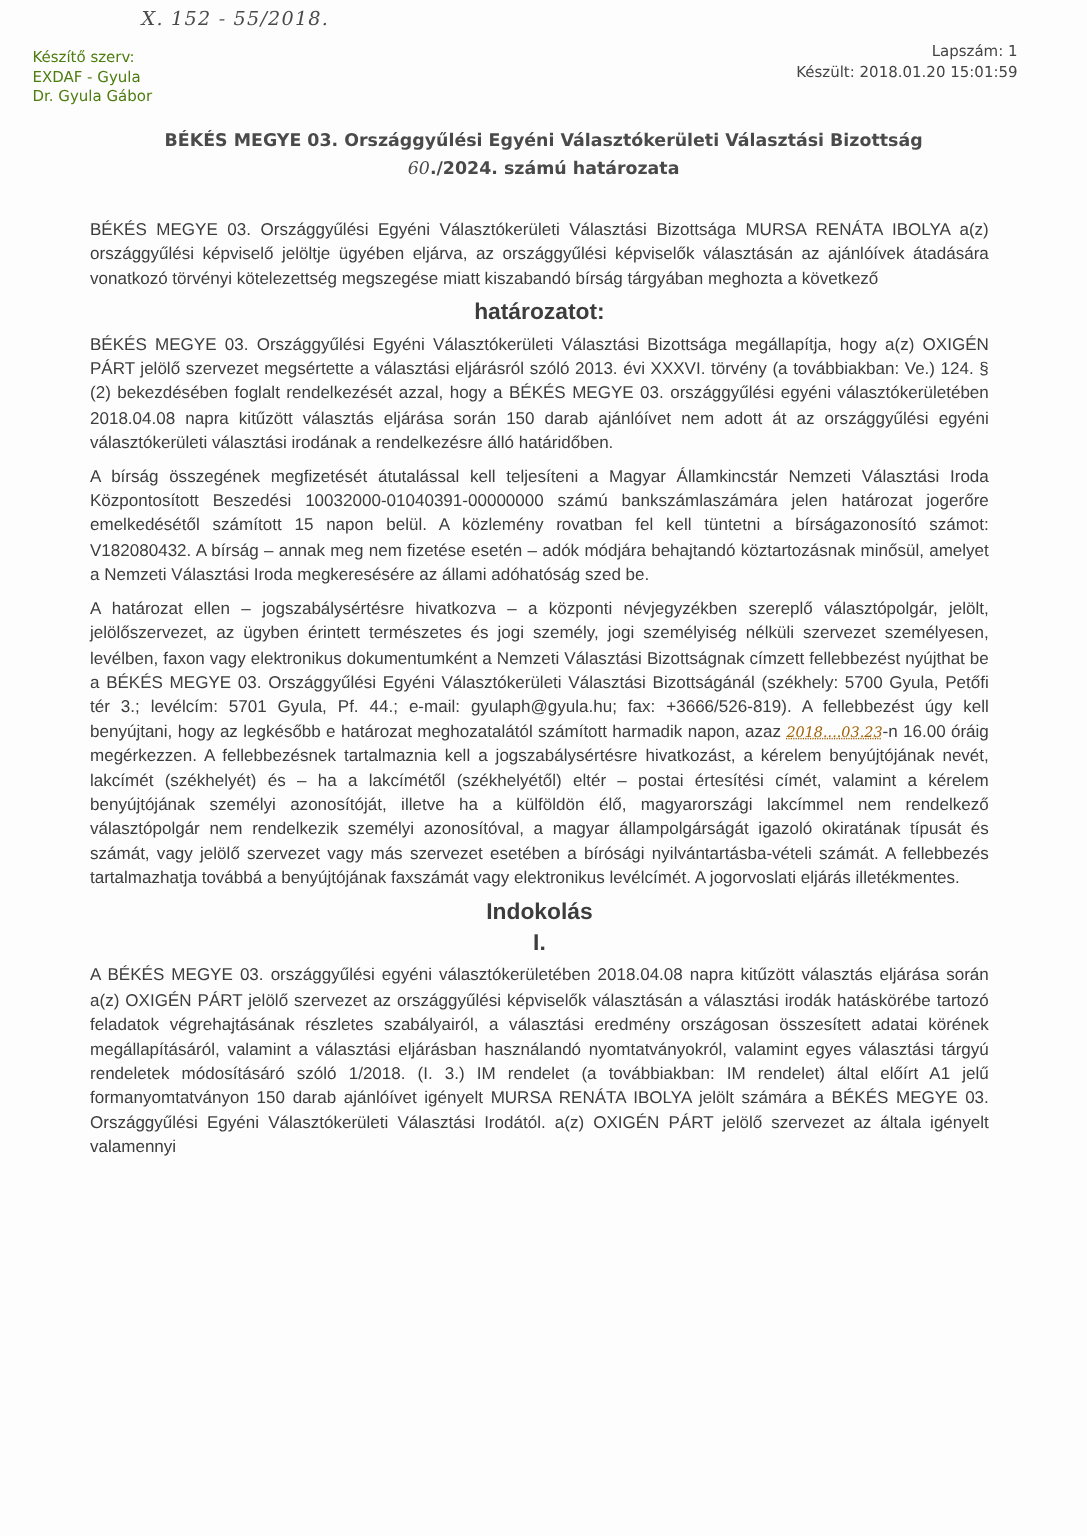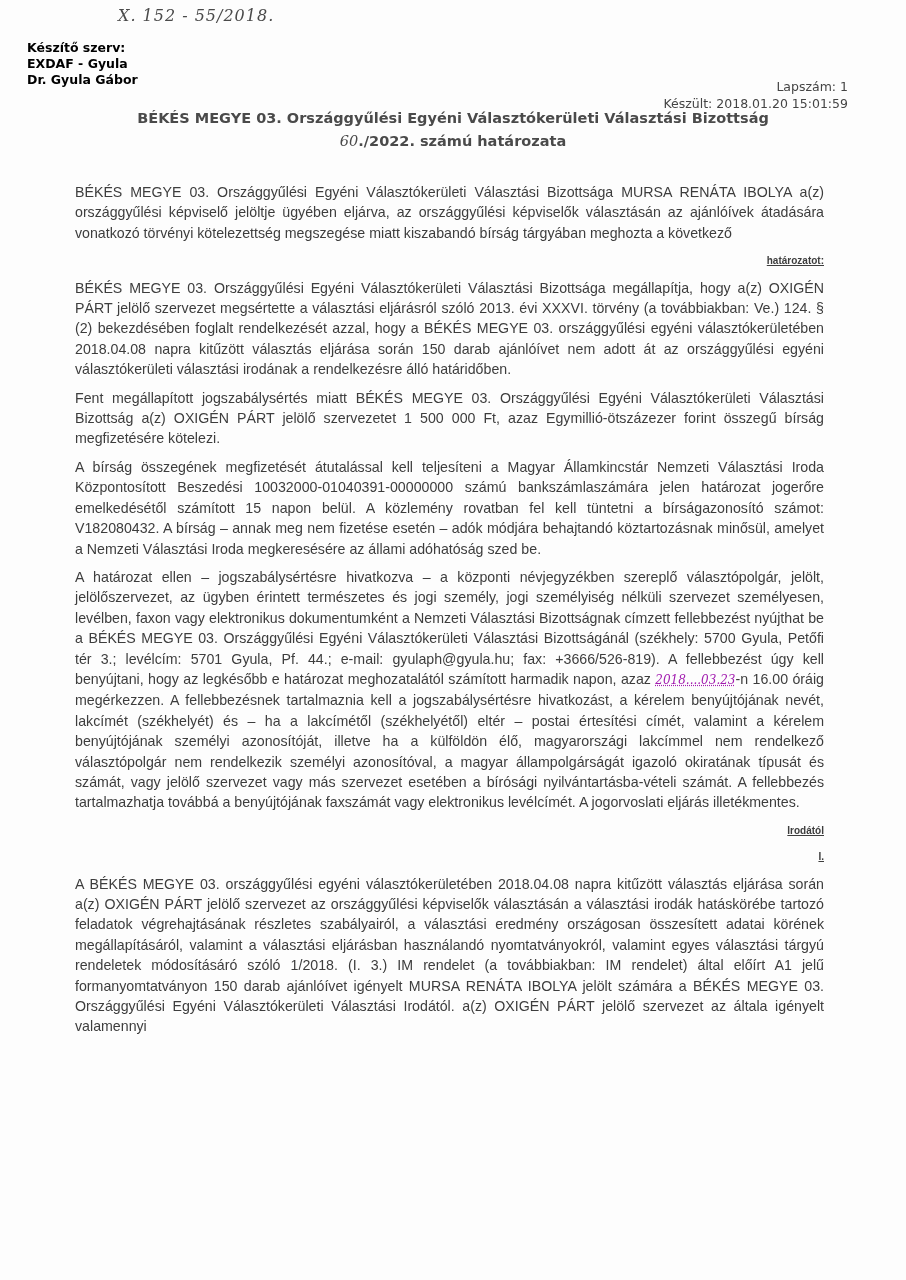--- a/index.html
+++ b/index.html
@@ -4,59 +4,58 @@
 <style>
   html, body { margin: 0; padding: 0; background: #fdfdfd; }
   body {
     width: 906px; height: 1280px; position: relative; overflow: hidden;
     font-family: "DejaVu Sans", sans-serif; color: #3a3a3a;
   }
   .hand {
     font-family: "DejaVu Serif", serif; font-style: italic; color: #4a4a4a;
   }
   .ref-number { position: absolute; left: 118px; top: 6px; font-size: 16px; letter-spacing: 1px; }
-  .header-left { position: absolute; left: 27px; top: 40px; font-size: 12.5px; line-height: 16px; color: #000000; font-weight: bold; }
-  .header-right { position: absolute; right: 58px; top: 34px; font-size: 12.5px; line-height: 17px; color: #444; text-align: right; margin-top: 44px; }
+  .header-left { position: absolute; left: 27px; top: 40px; font-size: 12.5px; line-height: 16px; color: #4d7c0f; }
+  .header-right { position: absolute; right: 58px; top: 34px; font-size: 12.5px; line-height: 17px; color: #444; text-align: right; }
   .title-block { position: absolute; left: 0; width: 906px; top: 107px; text-align: center; font-weight: bold; font-size: 14.5px; line-height: 23px; color: #4a4a4a; }
   .title-block .num { font-family: "DejaVu Serif", serif; font-style: italic; font-weight: normal; }
   .body {
     position: absolute; left: 75px; width: 749px; top: 182px;
     font-size: 14.2px; line-height: 20.4px; text-align: justify; color: #3d3d3d;
     font-family: "Liberation Sans", sans-serif;
   }
   .body p { margin: 0 0 8px 0; }
-  .center-bold { text-align: right; font-weight: bold; font-size: 10px; margin: 6px 0 6px 0; text-decoration: underline; }
-  .handdate { font-family: "DejaVu Serif", serif; font-style: italic; font-size: 12px; color: #a21caf; text-decoration: underline dotted; }
+  .center-bold { text-align: center; font-weight: bold; font-size: 19px; margin: 6px 0 6px 0; }
+  .handdate { font-family: "DejaVu Serif", serif; font-style: italic; font-size: 12px; color: #a16207; text-decoration: underline dotted; }
 </style>
 </head>
 <body>
 
 <div class="ref-number hand">X. 152 - 55/2018.</div>
 
 <div class="header-left">
   <div>Készítő szerv:</div>
   <div>EXDAF - Gyula</div>
   <div>Dr. Gyula Gábor</div>
 </div>
 
 <div class="header-right">
   <div>Lapszám: 1</div>
   <div>Készült: 2018.01.20 15:01:59</div>
 </div>
 
 <div class="title-block">
   <div>BÉKÉS MEGYE 03. Országgyűlési Egyéni Választókerületi Választási Bizottság</div>
   <div>
-    <span class="num">60</span><span>./2022. számú határozata</span>
+    <span class="num">60</span><span>./2024. számú határozata</span>
   </div>
 </div>
 
 <div class="body">
   <p>BÉKÉS MEGYE 03. Országgyűlési Egyéni Választókerületi Választási Bizottsága MURSA RENÁTA IBOLYA a(z)  országgyűlési képviselő jelöltje ügyében eljárva, az országgyűlési képviselők  választásán az ajánlóívek átadására vonatkozó törvényi kötelezettség megszegése miatt kiszabandó bírság tárgyában meghozta a következő</p>
   <div class="center-bold">határozatot:</div>
   <p>BÉKÉS MEGYE 03. Országgyűlési Egyéni Választókerületi Választási Bizottsága megállapítja, hogy a(z) OXIGÉN PÁRT jelölő szervezet megsértette a választási eljárásról szóló 2013. évi XXXVI. törvény (a továbbiakban: Ve.) 124. § (2) bekezdésében foglalt rendelkezését azzal, hogy a BÉKÉS MEGYE 03. országgyűlési egyéni választókerületében 2018.04.08 napra kitűzött  választás eljárása során 150 darab ajánlóívet nem adott át az országgyűlési egyéni választókerületi választási irodának a rendelkezésre álló határidőben.</p>
-  <p>Fent megállapított jogszabálysértés miatt BÉKÉS MEGYE 03. Országgyűlési Egyéni Választókerületi Választási Bizottság a(z) OXIGÉN PÁRT jelölő szervezetet 1 500 000 Ft, azaz Egymillió-ötszázezer forint összegű bírság megfizetésére kötelezi.</p>
   <p>A bírság összegének megfizetését átutalással kell teljesíteni a Magyar Államkincstár Nemzeti Választási Iroda Központosított Beszedési 10032000-01040391-00000000 számú bankszámlaszámára jelen határozat jogerőre emelkedésétől számított 15 napon belül. A közlemény rovatban fel kell tüntetni a bírságazonosító számot: V182080432. A bírság – annak meg nem fizetése esetén – adók módjára behajtandó köztartozásnak minősül, amelyet a Nemzeti Választási Iroda megkeresésére az állami adóhatóság szed be.</p>
   <p><span>A határozat ellen – jogszabálysértésre hivatkozva – a központi névjegyzékben szereplő választópolgár, jelölt, jelölőszervezet, az ügyben érintett természetes és jogi személy, jogi személyiség nélküli szervezet személyesen, levélben, faxon vagy elektronikus dokumentumként a Nemzeti Választási Bizottságnak címzett fellebbezést nyújthat be a BÉKÉS MEGYE 03. Országgyűlési Egyéni Választókerületi Választási Bizottságánál (székhely: 5700 Gyula, Petőfi tér 3.; levélcím: 5701 Gyula, Pf. 44.; e-mail: gyulaph@gyula.hu; fax: +3666/526-819). A fellebbezést úgy kell benyújtani, hogy az legkésőbb e határozat meghozatalától számított harmadik napon, azaz </span><span class="handdate">2018....03.23</span><span>-n 16.00 óráig megérkezzen. A fellebbezésnek tartalmaznia kell a jogszabálysértésre hivatkozást, a kérelem benyújtójának nevét, lakcímét (székhelyét) és – ha a lakcímétől (székhelyétől) eltér – postai értesítési címét, valamint a kérelem benyújtójának személyi azonosítóját, illetve ha a külföldön élő, magyarországi lakcímmel nem rendelkező választópolgár nem rendelkezik személyi azonosítóval, a magyar állampolgárságát igazoló okiratának típusát és számát, vagy jelölő szervezet vagy más szervezet esetében a bírósági nyilvántartásba-vételi számát. A fellebbezés tartalmazhatja továbbá a benyújtójának faxszámát vagy elektronikus levélcímét. A jogorvoslati eljárás illetékmentes.</span></p>
-  <div class="center-bold">Irodától</div>
+  <div class="center-bold">Indokolás</div>
   <div class="center-bold">I.</div>
   <p>A BÉKÉS MEGYE  03. országgyűlési egyéni választókerületében 2018.04.08 napra kitűzött  választás eljárása során a(z) OXIGÉN PÁRT jelölő szervezet az országgyűlési képviselők választásán a választási irodák hatáskörébe tartozó feladatok végrehajtásának részletes szabályairól, a választási eredmény országosan összesített adatai körének megállapításáról, valamint a választási eljárásban használandó nyomtatványokról, valamint egyes választási tárgyú rendeletek módosításáró szóló 1/2018. (I. 3.) IM rendelet (a továbbiakban: IM rendelet) által előírt A1 jelű formanyomtatványon 150 darab ajánlóívet igényelt MURSA RENÁTA IBOLYA jelölt számára a BÉKÉS MEGYE  03. Országgyűlési Egyéni Választókerületi Választási Irodától. a(z) OXIGÉN PÁRT jelölő szervezet az általa igényelt valamennyi</p>
 </div>
 
 </body></html>

